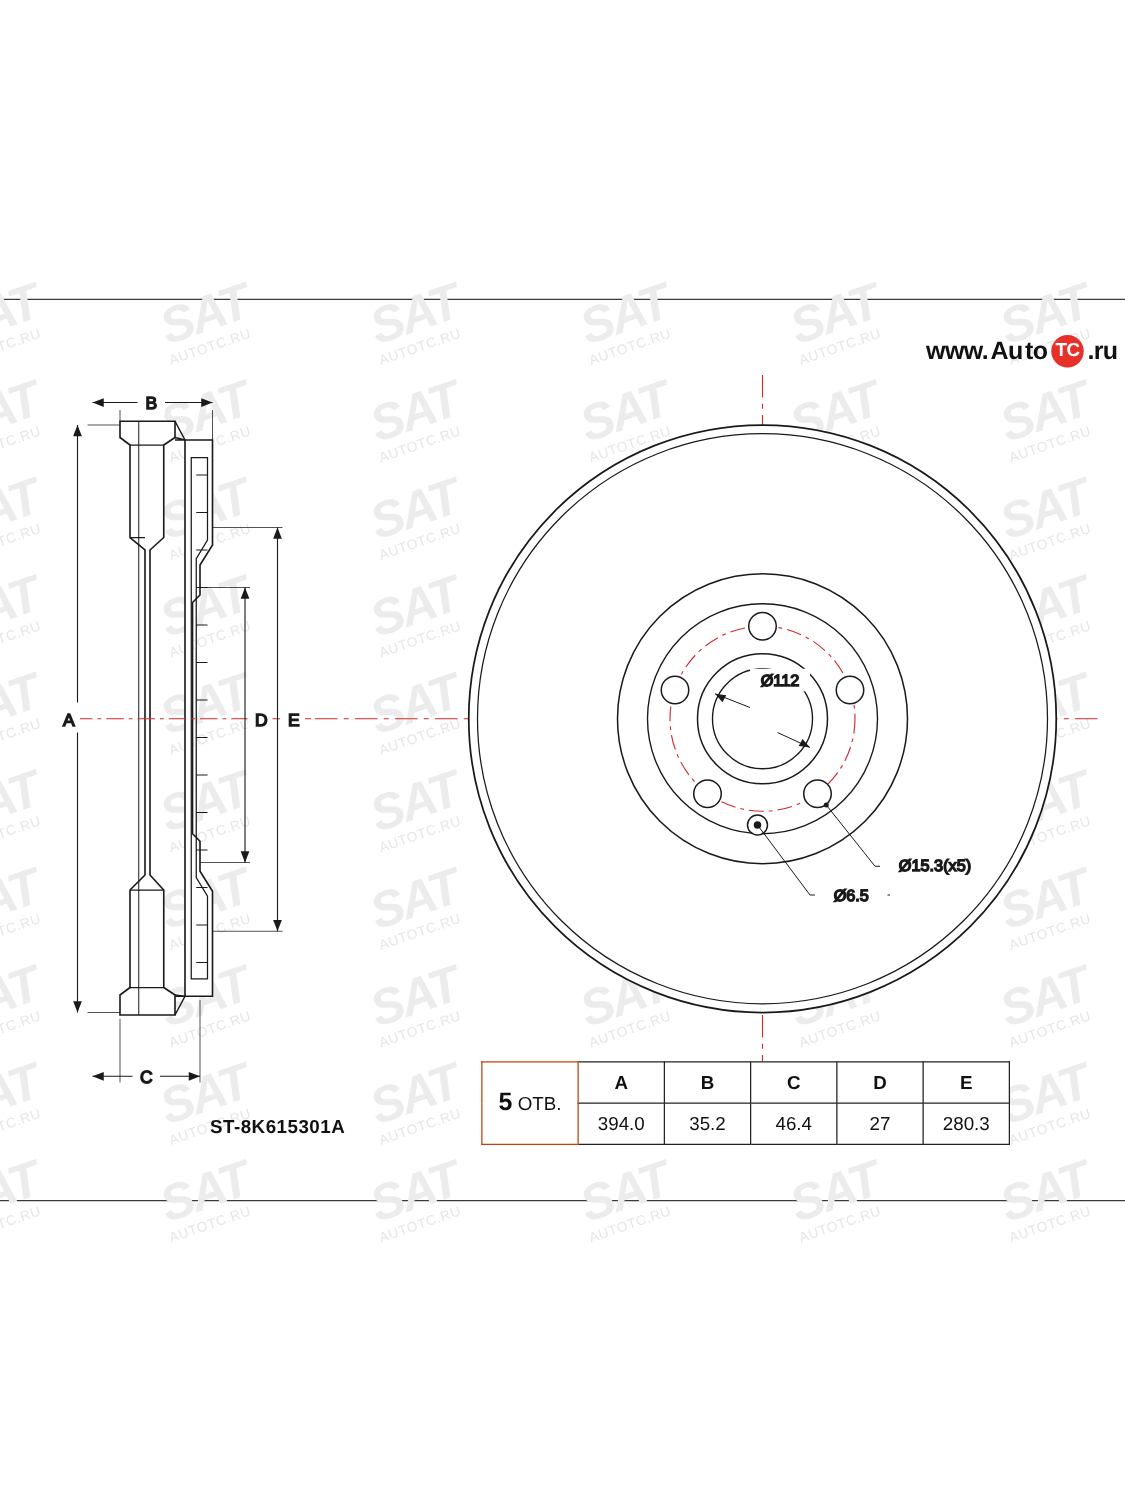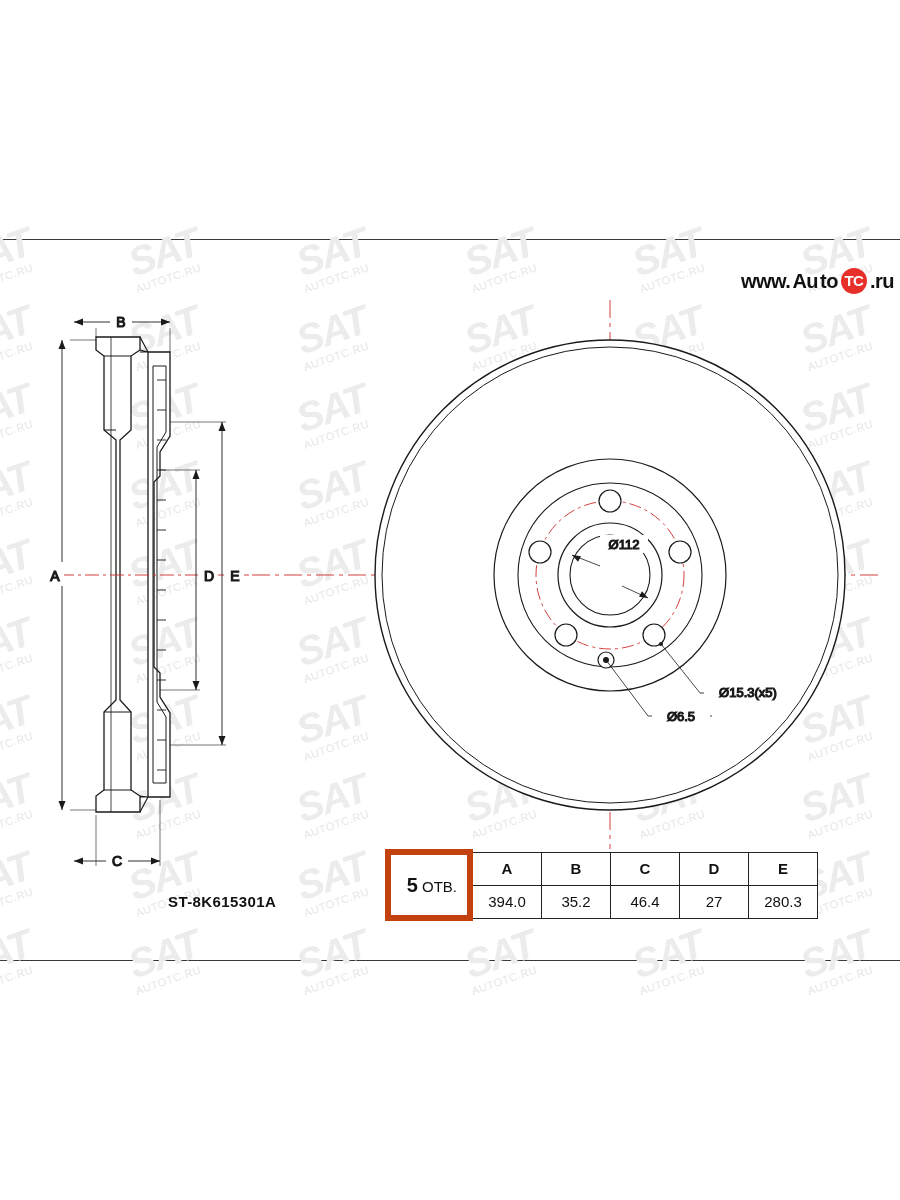--- a/index.html
+++ b/index.html
@@ -76,24 +76,24 @@
     border:1px solid #222;
     text-align:center;
     font-size:15px;
     color:#111;
     height:32px;
     padding:0 6px;
     min-width:56px;
   }
   .spec .hdr{font-weight:bold;}
   .spec .label{
-    border:6px solid #c2410c;
+    border:1px solid #c2410c;
     font-size:15px;
     padding:0 10px;
-    text-align:right;
+    text-align:center;
     white-space:nowrap;
   }
   .spec .label b{font-size:20px;}
 
   svg{position:absolute;left:0;top:0;}
   .nolabel{font-size:14px;fill:#111;font-family:"Liberation Sans",sans-serif;}
   .dimlabel{font-size:13px;fill:#111;font-family:"Liberation Sans",sans-serif;}
 </style>
 </head>
 <body>

